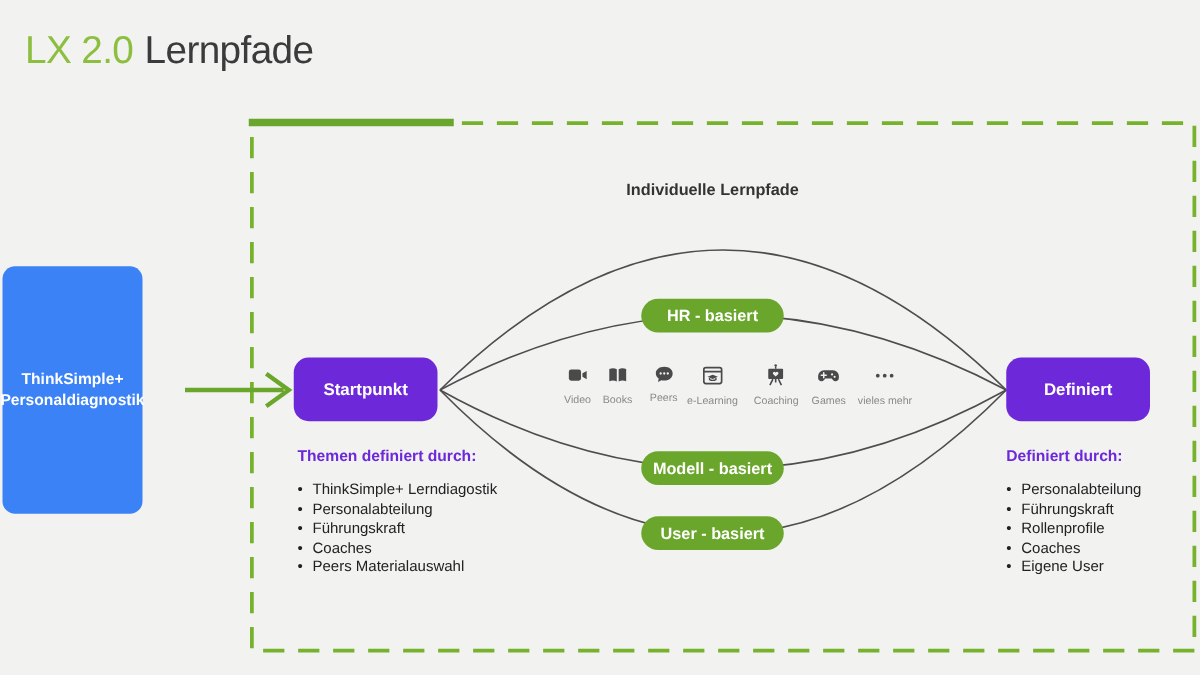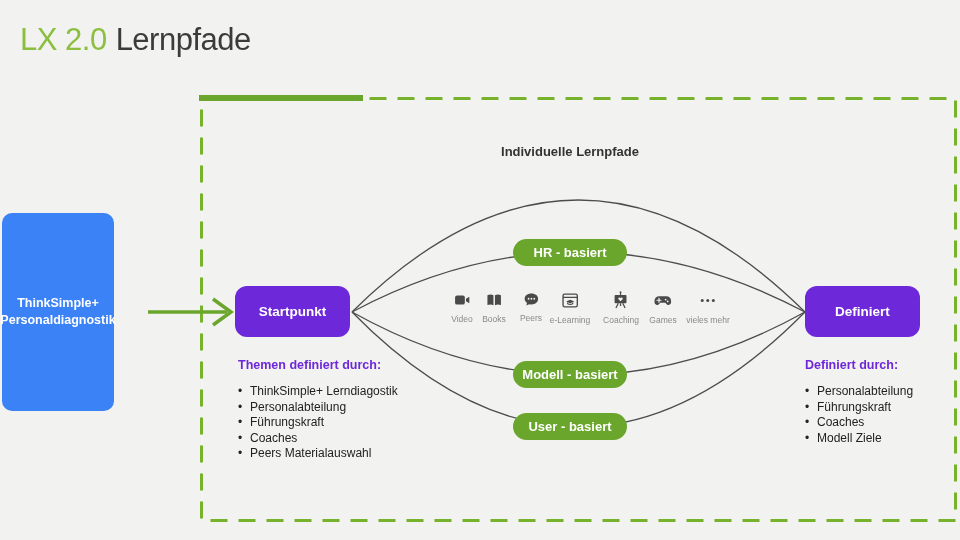--- a/index.html
+++ b/index.html
@@ -189,18 +189,19 @@
       <li>Coaches</li>
       <li>Peers Materialauswahl</li>
     </ul>
   </div>
 
   <div class="list-block list-right">
     <p class="list-heading">Definiert durch:</p>
     <ul>
       <li>Personalabteilung</li>
       <li>Führungskraft</li>
+      <li>Rollenprofile</li>
       <li>Coaches</li>
-      <li>Modell Ziele</li>
+      <li>Eigene User</li>
     </ul>
   </div>
 
 </div>
 
 </body></html>

